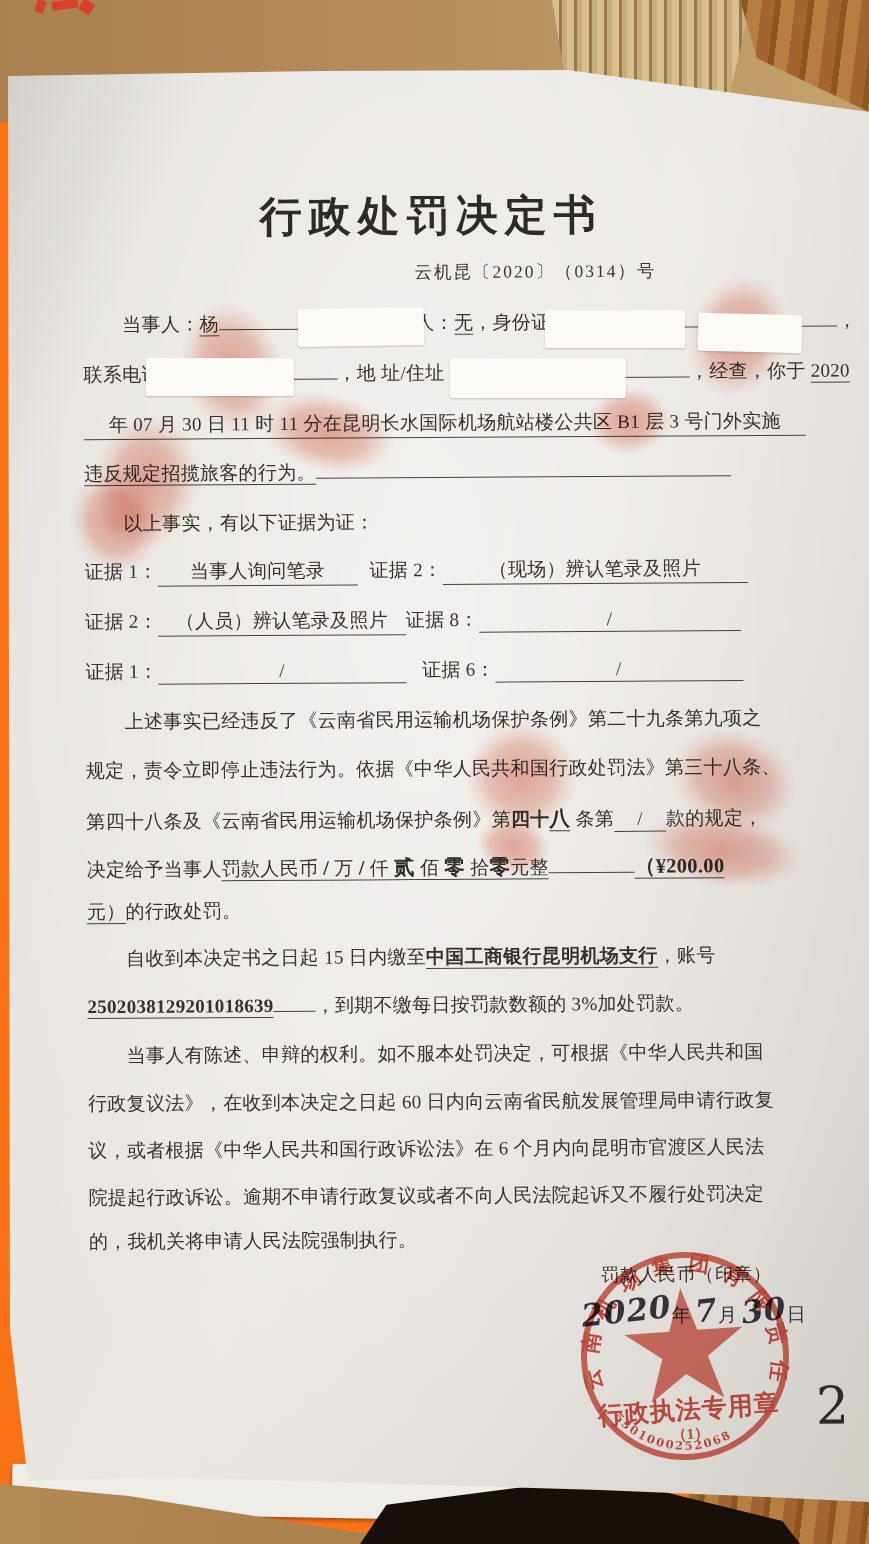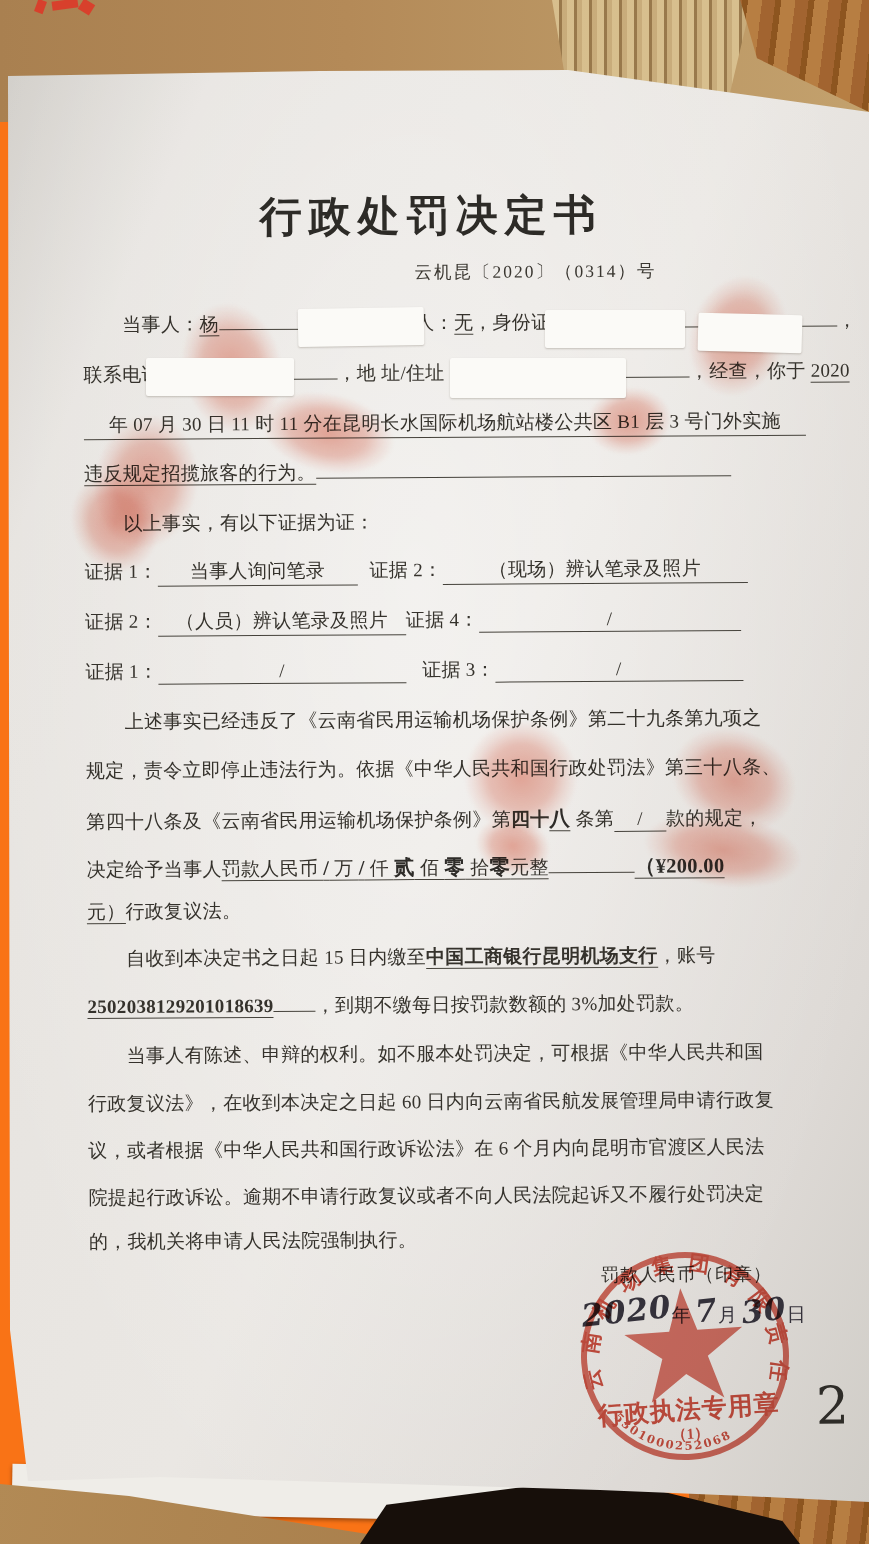--- a/index.html
+++ b/index.html
@@ -83,27 +83,27 @@
     <div id="content">
       <div id="doc-title">行政处罚决定书</div>
       <div id="doc-number">云机昆〔2020〕（0314）号</div>
       <div id="body-lines">
           <div class="line indent" style="top: 310px;"><span class="">当事人：</span><span class="ul">杨</span><span class="ul blank" style="width: 100px;"></span><span class="">，法定代表人：</span><span class="ul">无</span><span class="">，身份证号码：</span><span class="ul">5323</span><span class="ul blank" style="width: 190px;"></span><span class="">，</span></div>
           <div class="line" style="top: 360px;"><span class="">联系电话：</span><span class="ul">137</span><span class="ul blank" style="width: 128px;"></span><span class="">，地 址/住址：</span><span class="ul">昆明市</span><span class="ul blank" style="width: 168px;"></span><span class="">，经查，你于 </span><span class="ul">2020</span></div>
           <div class="line" style="top: 410px;"><span class="ul blank" style="width: 722px;">年 07 月 30 日 11 时 11 分在昆明长水国际机场航站楼公共区 B1 层 3 号门外实施</span></div>
           <div class="line" style="top: 459px;"><span class="ul">违反规定招揽旅客的行为。</span><span class="ul blank" style="width: 415px;"></span></div>
           <div class="line indent" style="top: 509px;"><span class="">以上事实，有以下证据为证：</span></div>
           <div class="line" style="top: 557px;"><span class="">证据 1：</span><span class="ul blank" style="width: 200px;">当事人询问笔录</span><span class="" style="margin-left: 12px;">证据 2：</span><span class="ul blank" style="width: 305px;">（现场）辨认笔录及照片</span></div>
-          <div class="line" style="top: 607px;"><span class="">证据 2：</span><span class="ul blank" style="width: 248px;">（人员）辨认笔录及照片</span><span class="">证据 4：</span><span class="ul blank" style="width: 262px;">/</span></div>
-          <div class="line" style="top: 657px;"><span class="">证据 1：</span><span class="ul blank" style="width: 248px;">/</span><span class="" style="margin-left: 16px;">证据 3：</span><span class="ul blank" style="width: 248px;">/</span></div>
+          <div class="line" style="top: 607px;"><span class="">证据 2：</span><span class="ul blank" style="width: 248px;">（人员）辨认笔录及照片</span><span class="">证据 8：</span><span class="ul blank" style="width: 262px;">/</span></div>
+          <div class="line" style="top: 657px;"><span class="">证据 1：</span><span class="ul blank" style="width: 248px;">/</span><span class="" style="margin-left: 16px;">证据 6：</span><span class="ul blank" style="width: 248px;">/</span></div>
           <div class="line indent" style="top: 707px;"><span class="">上述事实已经违反了《云南省民用运输机场保护条例》第二十九条第九项之</span></div>
           <div class="line" style="top: 756px;"><span class="">规定，责令立即停止违法行为。依据《中华人民共和国行政处罚法》第三十八条、</span></div>
           <div class="line" style="top: 805px;"><span class="">第四十八条及《云南省民用运输机场保护条例》第</span><span class="bold">四十</span><span class="ul fill">八</span><span class=""> 条第</span><span class="ul blank" style="width: 52px;">/</span><span class="">款的规定，</span></div>
           <div class="line" style="top: 853px;"><span class="">决定给予当事人</span><span class="ul">罚款人民币 </span><span class="ul fill">/</span><span class="ul"> 万 </span><span class="ul fill">/</span><span class="ul"> 仟 </span><span class="ul fill">贰</span><span class="ul"> 佰 </span><span class="ul fill">零</span><span class="ul"> 拾</span><span class="ul fill">零</span><span class="ul">元整</span><span class="ul blank" style="width: 86px;"></span><span class="ul fill">（¥200.00</span></div>
-          <div class="line" style="top: 897px;"><span class="ul">元）</span><span class="">行政复议法。</span></div>
+          <div class="line" style="top: 897px;"><span class="ul">元）</span><span class="">的行政处罚。</span></div>
           <div class="line indent" style="top: 944px;"><span class="">自收到本决定书之日起 15 日内缴至</span><span class="ul bold">中国工商银行昆明机场支行</span><span class="">，账号</span></div>
           <div class="line" style="top: 992px;"><span class="ul bold">2502038129201018639</span><span class="ul blank" style="width: 42px;"></span><span class="">，到期不缴每日按罚款数额的 3%加处罚款。</span></div>
           <div class="line indent" style="top: 1041px;"><span class="">当事人有陈述、申辩的权利。如不服本处罚决定，可根据《中华人民共和国</span></div>
           <div class="line" style="top: 1089px;"><span class="">行政复议法》，在收到本决定之日起 60 日内向云南省民航发展管理局申请行政复</span></div>
           <div class="line" style="top: 1136px;"><span class="">议，或者根据《中华人民共和国行政诉讼法》在 6 个月内向昆明市官渡区人民法</span></div>
           <div class="line" style="top: 1183px;"><span class="">院提起行政诉讼。逾期不申请行政复议或者不向人民法院起诉又不履行处罚决定</span></div>
           <div class="line" style="top: 1227px;"><span class="">的，我机关将申请人民法院强制执行。</span></div>
         </div>
       <div id="sign-label">罚款人民币（印章）</div>
       <div id="date-line"><span class="hw-date">2020</span><span class="">年 </span><span class="hw-date">7</span><span class="">月 </span><span class="hw-date">30</span><span class="">日</span></div>

